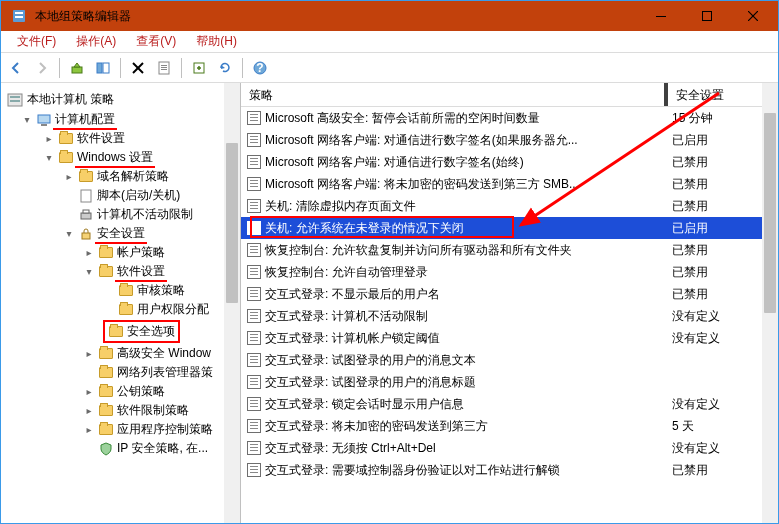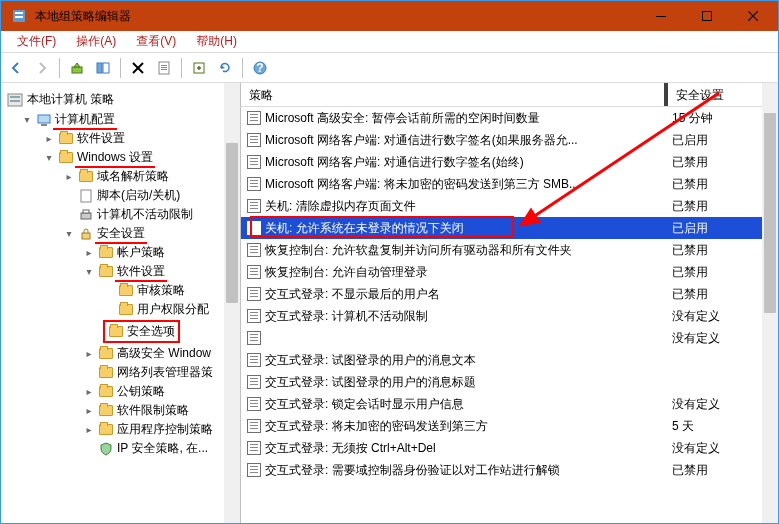--- a/index.html
+++ b/index.html
@@ -416,20 +416,21 @@
         <div class="row">
           <div class="c1">
             <span class="item-icon"></span>
             <span>交互式登录: 计算机不活动限制</span>
           </div>
           <div class="c2">没有定义</div>
         </div>
         <div class="row">
           <div class="c1">
             <span class="item-icon"></span>
+            <span>交互式登录: 计算机帐户锁定阈值</span>
           </div>
           <div class="c2">没有定义</div>
         </div>
         <div class="row">
           <div class="c1">
             <span class="item-icon"></span>
             <span>交互式登录: 试图登录的用户的消息文本</span>
           </div>
           <div class="c2"></div>
         </div>

